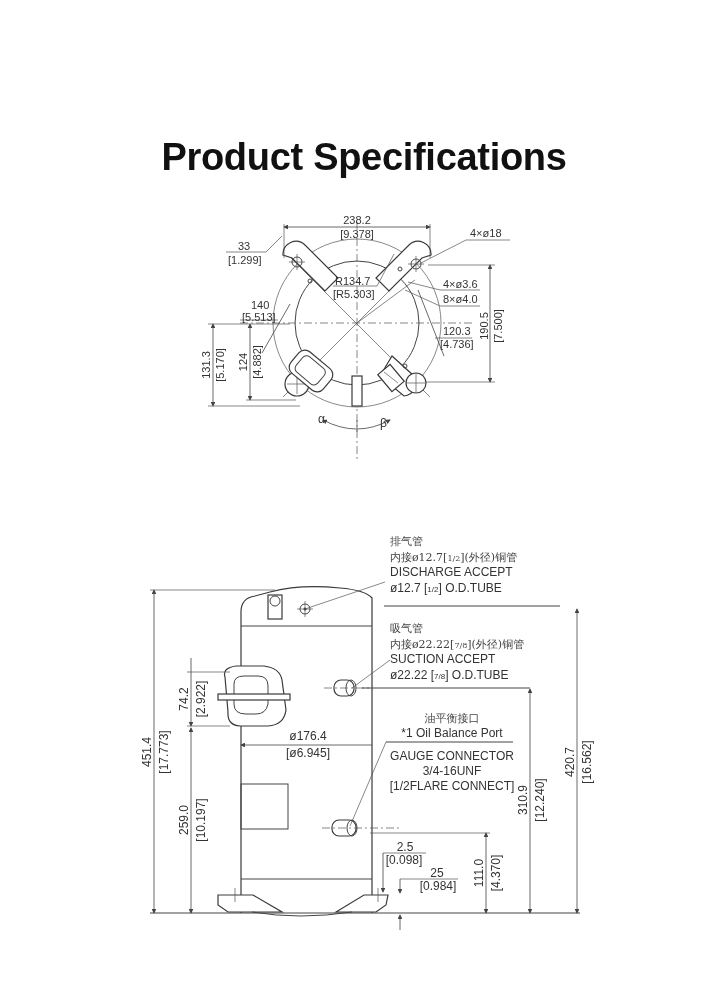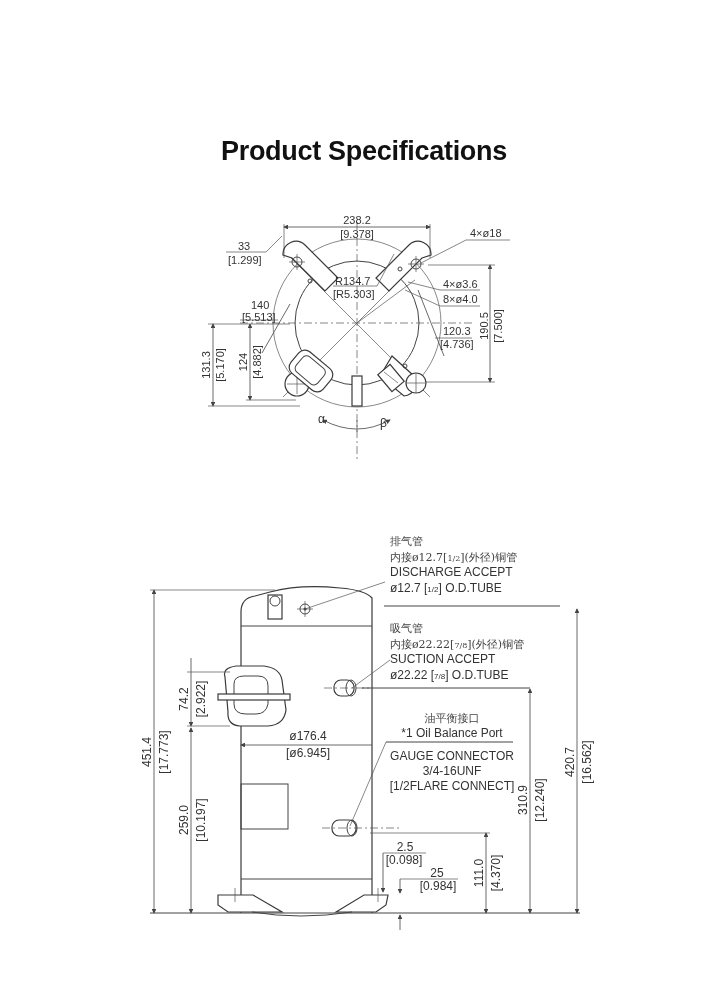--- a/index.html
+++ b/index.html
@@ -1,17 +1,17 @@
 <!DOCTYPE html>
 <html><head>
 <meta charset="utf-8">
 <style>
   html, body { margin: 0; padding: 0; background: #ffffff; }
   body { width: 728px; height: 998px; position: relative; overflow: hidden; font-family: "Liberation Sans", sans-serif; color: #222; }
-  .page-title { position: absolute; left: 0; width: 728px; top: 136px; text-align: center; font-weight: bold; font-size: 27px; color: #111; letter-spacing: -0.3px; }
+  .page-title { position: absolute; left: 0; width: 728px; top: 136px; text-align: center; font-weight: bold; font-size: 38px; color: #111; letter-spacing: -0.3px; }
   svg { position: absolute; left: 0; top: 0; }
   svg text { font-family: "Liberation Sans", sans-serif; fill: #333; }
   .ln { stroke: #444; stroke-width: 1; fill: none; }
   .thin { stroke: #555; stroke-width: 0.7; fill: none; }
   .dash { stroke: #555; stroke-width: 0.7; fill: none; stroke-dasharray: 8 3 2 3; }
   .dim { stroke: #444; stroke-width: 0.8; fill: none; }
   .body { stroke: #3a3a3a; stroke-width: 1.2; fill: #fff; }
   .t11 { font-size: 11px; }
   .t12 { font-size: 12px; }
   .cn { font-family: "DejaVu Serif", serif; font-size: 11px; fill: #444; }

